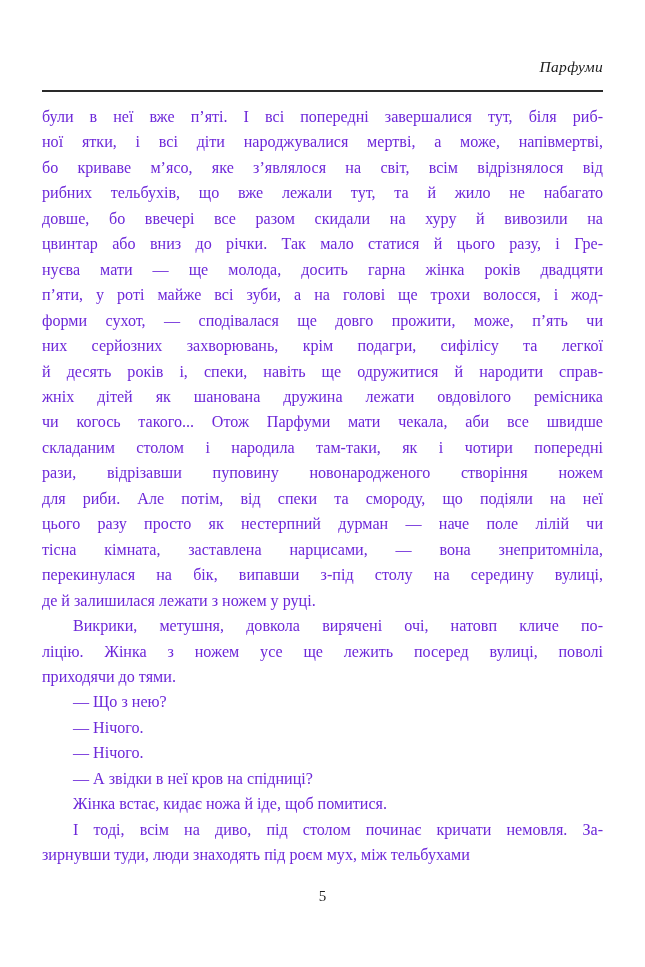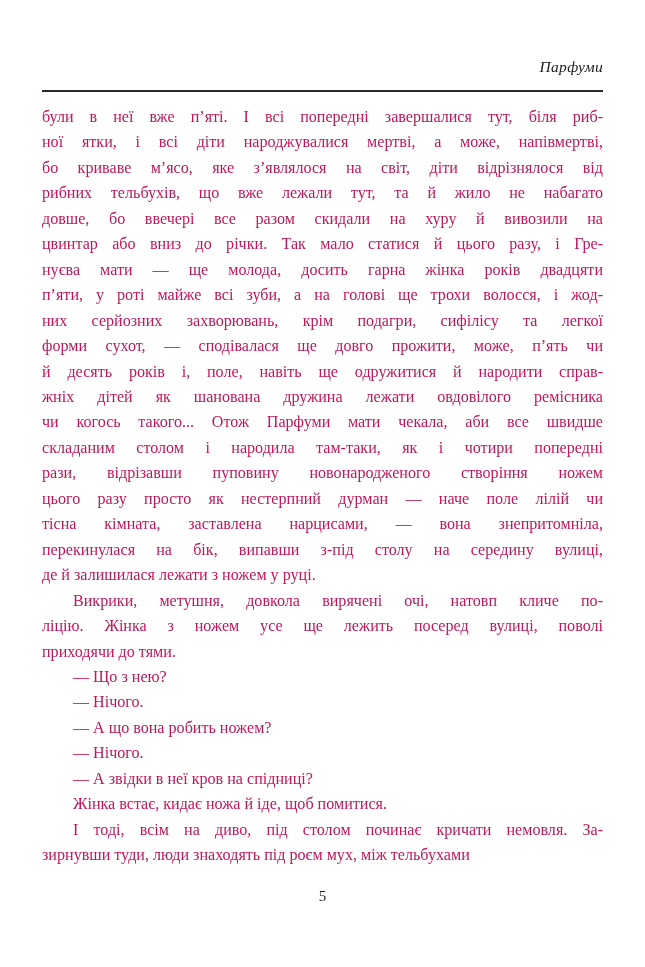--- a/index.html
+++ b/index.html
@@ -50,21 +50,21 @@
     position: absolute;
     left: 42px;
     top: 104px;
     width: 561px;
     font-size: 16.1px;
     line-height: 25.45px;
     text-align: justify;
     text-justify: inter-word;
     -webkit-hyphens: none;
     hyphens: none;
-    color: #be185d;
+    color: #6d28d9;
   }
 
   
   .line {
     display: block;
     text-align: justify;
     text-align-last: justify;
     white-space: pre-wrap;
   }
 
@@ -99,43 +99,43 @@
 
 <div class="page">
 
   <div class="running-head">Парфуми</div>
 
   <div class="head-rule"></div>
 
   <div class="textblock" id="textblock">
       <div class="line">були в неї вже п’яті. І всі попередні завершалися тут, біля риб-</div>
       <div class="line">ної ятки, і всі діти народжувалися мертві, а може, напівмертві,</div>
-      <div class="line">бо криваве м’ясо, яке з’являлося на світ, діти відрізнялося від</div>
+      <div class="line">бо криваве м’ясо, яке з’являлося на світ, всім відрізнялося від</div>
       <div class="line">рибних тельбухів, що вже лежали тут, та й жило не набагато</div>
       <div class="line">довше, бо ввечері все разом скидали на хуру й вивозили на</div>
       <div class="line">цвинтар або вниз до річки. Так мало статися й цього разу, і Гре-</div>
       <div class="line">нуєва мати — ще молода, досить гарна жінка років двадцяти</div>
       <div class="line">п’яти, у роті майже всі зуби, а на голові ще трохи волосся, і жод-</div>
+      <div class="line">форми сухот, — сподівалася ще довго прожити, може, п’ять чи</div>
       <div class="line">них серйозних захворювань, крім подагри, сифілісу та легкої</div>
-      <div class="line">форми сухот, — сподівалася ще довго прожити, може, п’ять чи</div>
-      <div class="line">й десять років і, поле, навіть ще одружитися й народити справ-</div>
+      <div class="line">й десять років і, спеки, навіть ще одружитися й народити справ-</div>
       <div class="line">жніх дітей як шанована дружина лежати овдовілого ремісника</div>
       <div class="line">чи когось такого... Отож Парфуми мати чекала, аби все швидше</div>
       <div class="line">складаним столом і народила там-таки, як і чотири попередні</div>
       <div class="line">рази, відрізавши пуповину новонародженого створіння ножем</div>
+      <div class="line">для риби. Але потім, від спеки та смороду, що подіяли на неї</div>
       <div class="line">цього разу просто як нестерпний дурман — наче поле лілій чи</div>
       <div class="line">тісна кімната, заставлена нарцисами, — вона знепритомніла,</div>
       <div class="line">перекинулася на бік, випавши з-під столу на середину вулиці,</div>
       <div class="line last">де й залишилася лежати з ножем у руці.</div>
       <div class="line indent">Викрики, метушня, довкола вирячені очі, натовп кличе по-</div>
       <div class="line">ліцію. Жінка з ножем усе ще лежить посеред вулиці, поволі</div>
       <div class="line last">приходячи до тями.</div>
       <div class="line last dialogue">— Що з нею?</div>
       <div class="line last dialogue">— Нічого.</div>
-      <div class="line last dialogue">— А що вона робить ножем?</div>
       <div class="line last dialogue">— Нічого.</div>
       <div class="line last dialogue">— А звідки в неї кров на спідниці?</div>
       <div class="line last indent">Жінка встає, кидає ножа й іде, щоб помитися.</div>
       <div class="line indent">І тоді, всім на диво, під столом починає кричати немовля. За-</div>
       <div class="line last">зирнувши туди, люди знаходять під роєм мух, між тельбухами</div>
     </div>
 
   <div class="folio">5</div>
 
 </div>

